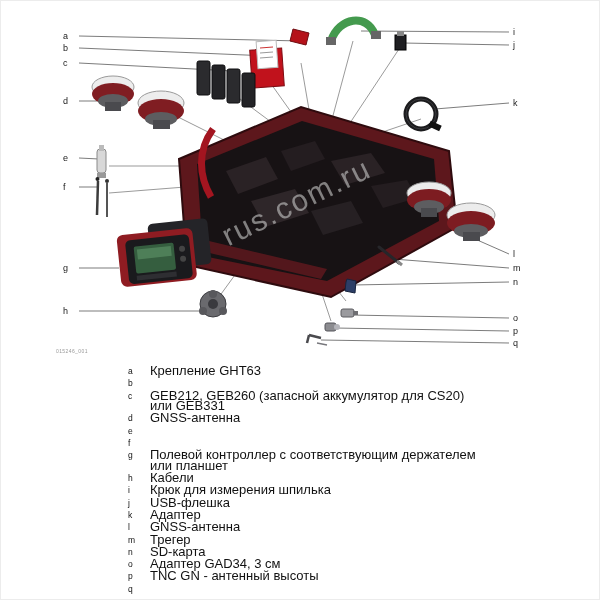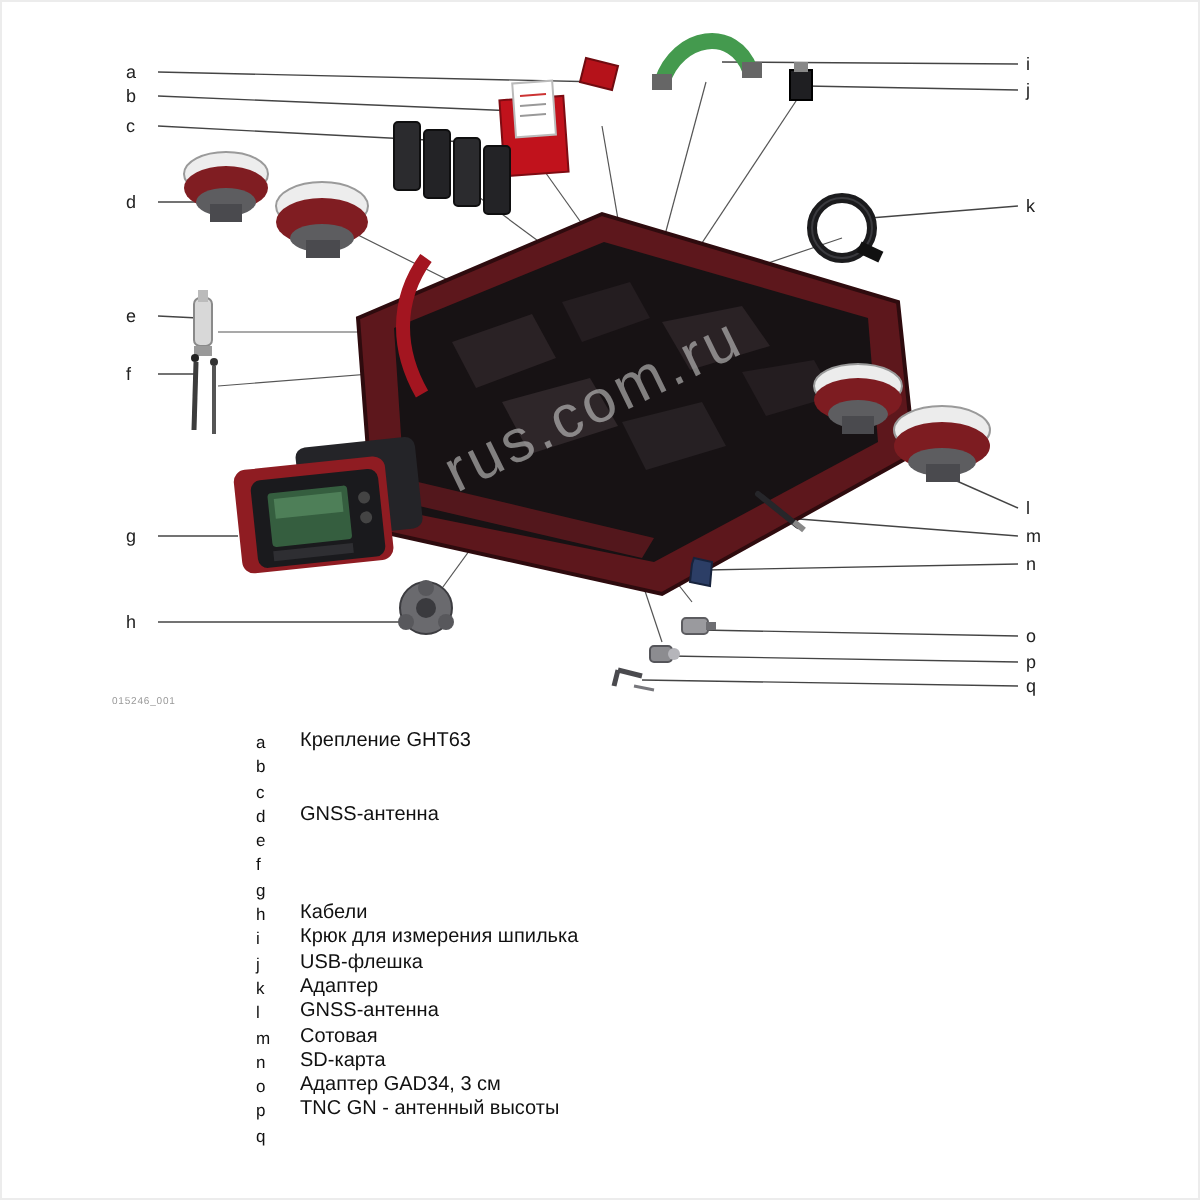--- a/index.html
+++ b/index.html
@@ -14,21 +14,21 @@
     position:absolute;font-size:9px;color:#222;line-height:10px;width:14px;
   }
   .callout.right{text-align:left;}
   .fig-id{
     position:absolute;left:55px;top:347px;font-size:5px;color:#999;
     letter-spacing:.4px;
   }
   .legend{position:absolute;left:127px;top:365px;width:450px;}
   .legend-row{display:flex;align-items:flex-start;margin-bottom:1.8px;}
   .legend-key{flex:0 0 22px;width:22px;font-size:8.5px;color:#111;line-height:10.5px;}
-  .legend-text{font-size:10px;color:#111;line-height:10.5px;max-width:330px;}
+  .legend-text{font-size:13px;color:#111;line-height:10.5px;max-width:330px;}
   svg text.wm{
     font-family:"Liberation Sans",sans-serif;font-size:30px;fill:#c9c9c9;
     opacity:.6;letter-spacing:2px;
   }
 </style>
 </head>
 <body>
 
 <div class="page">
 
@@ -227,33 +227,35 @@
   <div class="legend">
     <div class="legend-row">
         <span class="legend-key">a</span>
         <span class="legend-text">Крепление GHT63</span>
       </div>
     <div class="legend-row">
         <span class="legend-key">b</span>
       </div>
     <div class="legend-row">
         <span class="legend-key">c</span>
+        <span class="legend-text">GEB212, GEB260 (запасной аккумулятор для CS20) или GEB331</span>
       </div>
     <div class="legend-row">
         <span class="legend-key">d</span>
         <span class="legend-text">GNSS-антенна</span>
       </div>
     <div class="legend-row">
         <span class="legend-key">e</span>
       </div>
     <div class="legend-row">
         <span class="legend-key">f</span>
       </div>
     <div class="legend-row">
         <span class="legend-key">g</span>
+        <span class="legend-text">Полевой контроллер с соответствующим держателем или планшет</span>
       </div>
     <div class="legend-row">
         <span class="legend-key">h</span>
         <span class="legend-text">Кабели</span>
       </div>
     <div class="legend-row">
         <span class="legend-key">i</span>
         <span class="legend-text">Крюк для измерения шпилька</span>
       </div>
     <div class="legend-row">
@@ -263,21 +265,21 @@
     <div class="legend-row">
         <span class="legend-key">k</span>
         <span class="legend-text">Адаптер</span>
       </div>
     <div class="legend-row">
         <span class="legend-key">l</span>
         <span class="legend-text">GNSS-антенна</span>
       </div>
     <div class="legend-row">
         <span class="legend-key">m</span>
-        <span class="legend-text">Сотовая</span>
+        <span class="legend-text">Трегер</span>
       </div>
     <div class="legend-row">
         <span class="legend-key">n</span>
         <span class="legend-text">SD-карта</span>
       </div>
     <div class="legend-row">
         <span class="legend-key">o</span>
         <span class="legend-text">Адаптер GAD34, 3 см</span>
       </div>
     <div class="legend-row">

